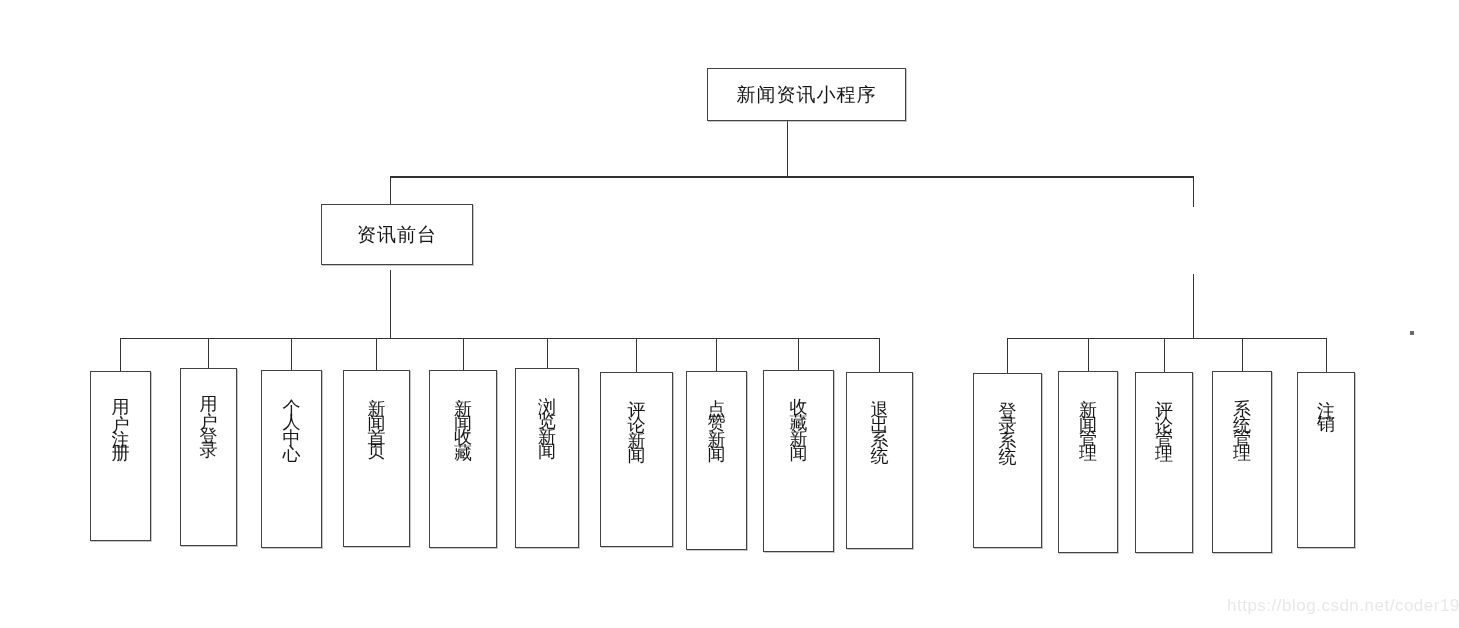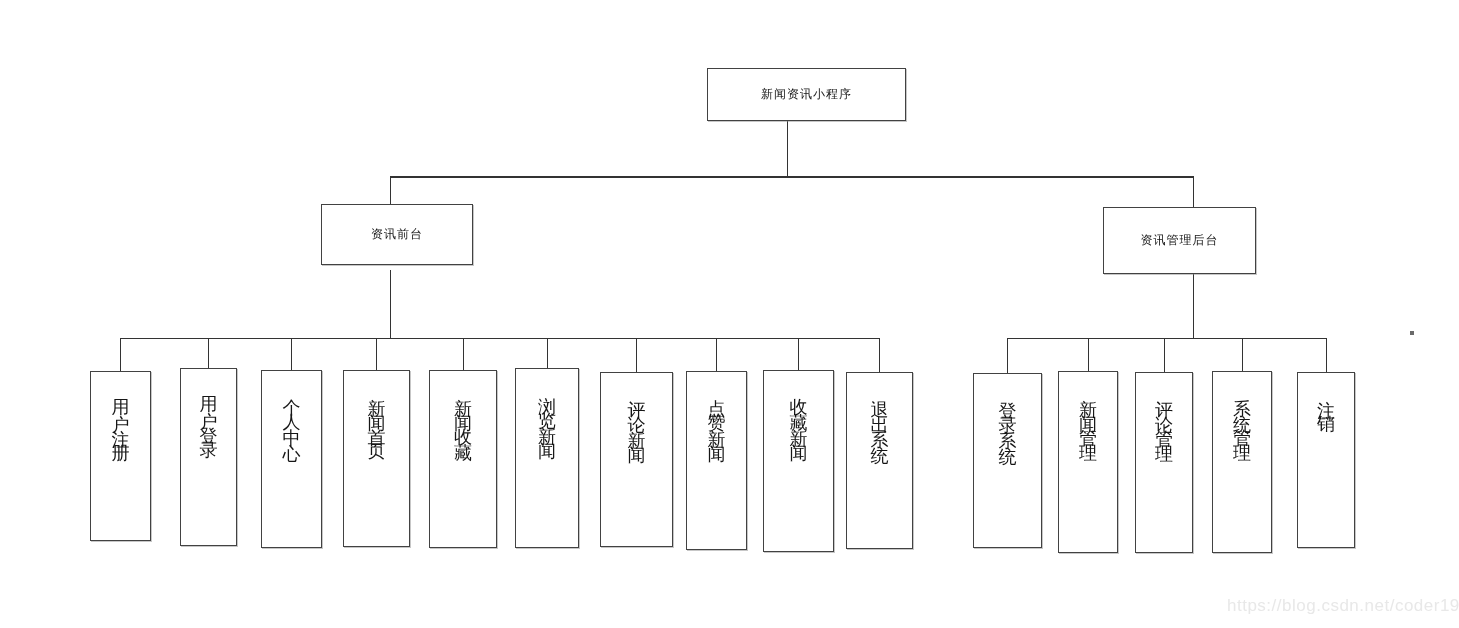--- a/index.html
+++ b/index.html
@@ -7,21 +7,21 @@
          font-family: "Liberation Sans", "DejaVu Sans", sans-serif; }
   .canvas { position: relative; width: 1459px; height: 628px; background: #ffffff; }
 
   .line { position: absolute; background: #333333; }
 
   .node { position: absolute; background: #ffffff; border: 1px solid #424242;
           box-sizing: border-box; display: flex; align-items: center;
           justify-content: center; color: #161616;
           box-shadow: 1px 1px 0 rgba(130,130,130,0.45); }
 
-  .h-label { font-size: 12px; letter-spacing: 1px; white-space: nowrap; }
+  .h-label { font-size: 19px; letter-spacing: 1px; white-space: nowrap; }
 
   .node.leaf { align-items: flex-start; }
   .v-label { writing-mode: vertical-lr; text-orientation: upright;
              font-size: 18px; line-height: 1; letter-spacing: 15px;
              padding-top: 13px; }
 
   .speck { position: absolute; left: 1410px; top: 331px; width: 4px; height: 4px;
            background: #6a6a6a; }
 
   .watermark { position: absolute; left: 1227px; top: 596px; font-size: 17px;
@@ -57,23 +57,20 @@
   <div class="line" style="left:1164px;top:338px;width:1px;height:34px"></div>
   <div class="line" style="left:1242px;top:338px;width:1px;height:33px"></div>
   <div class="line" style="left:1326px;top:338px;width:1px;height:34px"></div>
 
   <div class="node" style="left:707px;top:68px;width:199px;height:53px">
     <span class="h-label">新闻资讯小程序</span>
   </div>
 
   <div class="node" style="left:321px;top:204px;width:152px;height:61px">
     <span class="h-label">资讯前台</span>
-  </div>
-  <div class="node" style="left:1103px;top:207px;width:153px;height:67px">
-    <span class="h-label">资讯管理后台</span>
   </div>
 
   <div class="node leaf" style="left:90px;top:371px;width:61px;height:170px">
     <span class="v-label">用户注册</span>
   </div>
   <div class="node leaf" style="left:180px;top:368px;width:57px;height:178px">
     <span class="v-label">用户登录</span>
   </div>
   <div class="node leaf" style="left:261px;top:370px;width:61px;height:178px">
     <span class="v-label">个人中心</span>

